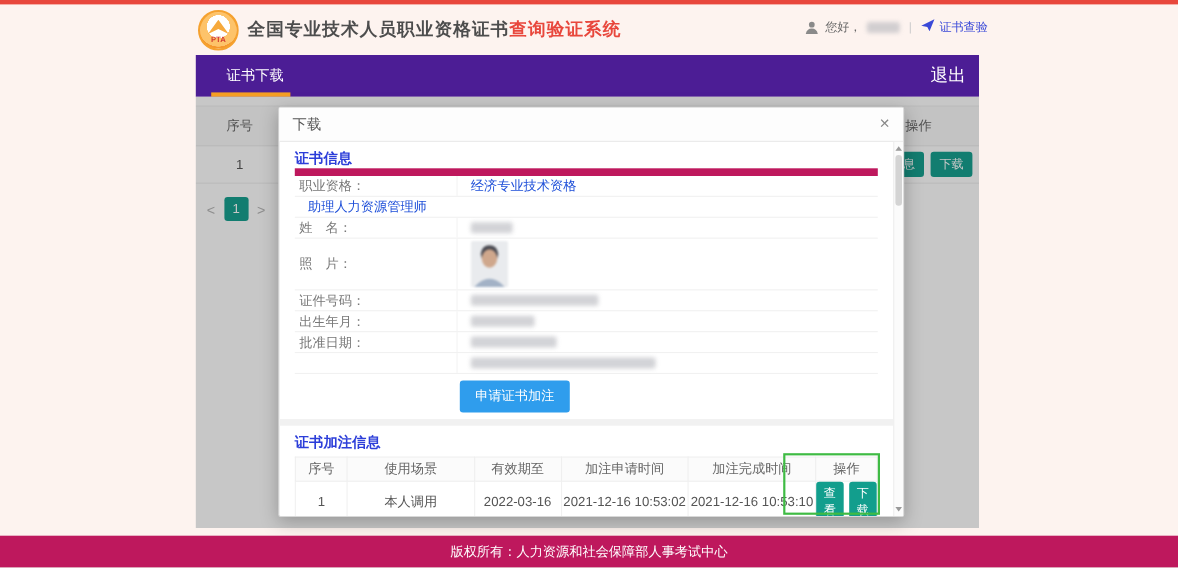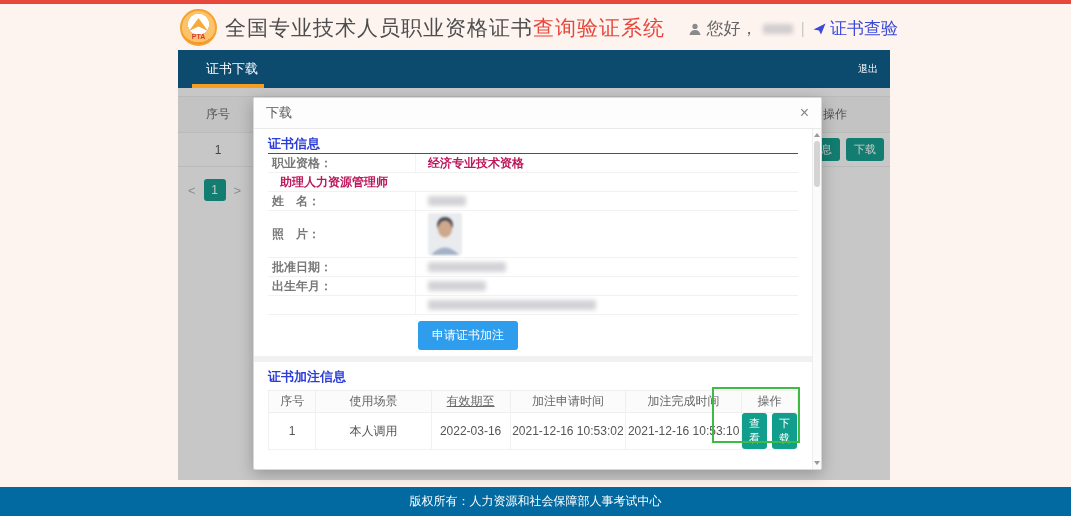--- a/index.html
+++ b/index.html
@@ -6,33 +6,33 @@
   html,body { width:1071px; height:516px; overflow:hidden; }
   body { font-family:"Liberation Sans","DejaVu Sans",sans-serif; background:#fdf3ef; position:relative; font-size:12px; color:#555; }
 
   
   .topstrip { position:absolute; left:0; top:0; width:100%; height:4px; background:#e8473c; }
   .header { position:absolute; left:0; top:4px; width:100%; height:46px; }
   .brand { position:absolute; left:180px; top:5px; display:flex; align-items:center; }
   .logo { width:37px; height:37px; border-radius:50%; background:radial-gradient(circle at 50% 40%, #fff 0 40%, #fdc36a 41% 70%, #f5972d 71%); border:2px solid #f5a12f; position:relative; flex:0 0 auto; }
   .logo .wing { position:absolute; left:7px; top:7px; width:19px; height:13px; background:#f6a93c; clip-path:polygon(50% 0,100% 100%,50% 65%,0 100%); }
   .logo .pta { position:absolute; left:0; right:0; bottom:4px; text-align:center; font-size:7px; font-weight:bold; color:#d43c2f; }
-  .brand-title { margin-left:8px; font-size:21px; font-weight:normal; color:#4d4d4d; letter-spacing:1px; }
+  .brand-title { margin-left:8px; font-size:16px; font-weight:bold; color:#4d4d4d; letter-spacing:1px; }
   .brand-title .red { color:#e8473c; }
-  .userbox { position:absolute; right:173px; top:13px; display:flex; align-items:center; gap:5px; font-size:17px; color:#666; }
+  .userbox { position:absolute; right:173px; top:13px; display:flex; align-items:center; gap:5px; font-size:11px; color:#666; }
   .usericon svg { display:block; }
   .divider { color:#ccc; margin:0 3px; }
   .verify-link { color:#3a49d8; text-decoration:none; display:flex; align-items:flex-end; gap:4px; cursor:pointer; }
 
   
   .container { position:absolute; left:178px; top:50px; width:712px; height:430px; }
-  .nav { height:38px; background:#0c4a6e; position:relative; display:flex; align-items:center; }
+  .nav { height:38px; background:#4c1d95; position:relative; display:flex; align-items:center; }
   .nav-tab { color:#fff; font-size:13px; padding-left:28px; cursor:pointer; }
   .nav-indicator { position:absolute; left:14px; bottom:0; width:72px; height:4px; background:#f59e23; }
-  .nav-logout { position:absolute; right:12px; color:#fff; font-size:10px; cursor:pointer; }
+  .nav-logout { position:absolute; right:12px; color:#fff; font-size:16px; cursor:pointer; }
   .content { position:absolute; top:38px; left:0; right:0; bottom:0; background:#fff; padding-top:8px; }
 
   
   .bg-table { width:100%; border-collapse:collapse; }
   .bg-table th { height:36px; font-weight:normal; color:#666; background:#fafafa; border-top:1px solid #eee; border-bottom:1px solid #eee; font-size:12px; }
   .bg-table td { height:34px; border-bottom:1px solid #f0f0f0; color:#555; text-align:center; }
   .col-no { width:80px; text-align:center; }
   .col-action { width:110px; }
   .bg-actions { display:flex; gap:6px; justify-content:flex-end; padding-right:6px; }
   .tealbtn { background:#129e8d; color:#fff; border:none; border-radius:3px; font-size:11px; padding:4px 8px; cursor:pointer; font-family:inherit; }
@@ -47,43 +47,43 @@
   .modal-title { font-size:13px; color:#555; }
   .modal-close { margin-left:auto; background:none; border:none; font-size:16px; color:#888; cursor:pointer; line-height:1; font-family:inherit; }
   .modal-body { position:absolute; top:31px; left:0; right:9px; bottom:0; padding:6px 14px 0 14px; overflow:hidden; }
   .scrollrail { position:absolute; top:31px; right:0; bottom:0; width:9px; background:#fbfbfb; border-left:1px solid #ededed; cursor:pointer; }
   .scrollrail .ar { position:absolute; left:1px; width:0; height:0; border-left:3px solid transparent; border-right:3px solid transparent; }
   .scrollrail .up { top:4px; border-bottom:4px solid #999; }
   .scrollrail .dn { bottom:4px; border-top:4px solid #999; }
   .scrollrail .thumb { position:absolute; left:1px; top:12px; width:6px; height:46px; background:#d4d4d4; border-radius:3px; }
 
   .section-title { color:#2c3ed9; font-weight:bold; font-size:13px; height:18px; line-height:18px; }
-  .fields { border-top:1px solid #be185d;font-weight:bold; }
+  .fields { border-top:7px solid #be185d; }
   .frow { display:flex; border-bottom:1px solid #f1f1f1; min-height:19px; align-items:center; }
   .frow-photo { min-height:42px; }
   .flabel { width:148px; color:#777; padding-left:4px; border-right:1px solid #f3f3f3; align-self:stretch; display:flex; align-items:center; }
-  .fvalue { flex:1; padding-left:12px; color:#be185d; display:flex; align-items:center; }
+  .fvalue { flex:1; padding-left:12px; color:#1d4ed8; display:flex; align-items:center; }
   .redacted { display:inline-block; height:10px; background:#b5b6bc; filter:blur(2px); opacity:.6; border-radius:2px; }
   .photo { width:34px; height:42px; overflow:hidden; border-radius:2px; filter:blur(1px); margin:2px 0; }
 
   .apply-wrap { margin:6px 0 6px 150px; }
   .bluebtn { background:#2f9ded; color:#fff; border:none; border-radius:3px; padding:6px 14px; font-size:12px; cursor:pointer; font-family:inherit; }
   .graysep { height:6px; background:#f1f1f1; margin:0 -14px; }
   .s2-title { margin-top:6px; }
 
   .anno-wrap { position:relative; margin-top:4px; }
   .anno-table { width:100%; border-collapse:collapse; }
   .anno-table th { height:22px; font-weight:normal; color:#666; background:#fbfbfb; border:1px solid #efefef; font-size:12px; }
   .anno-table td { height:26px; border:1px solid #f1f1f1; color:#555; text-align:center; font-size:12px; }
   .anno-table .acts { display:flex; gap:5px; justify-content:center; }
   .anno-table .acts .tealbtn { padding:3px 7px; }
   .hlbox { position:absolute; top:-3px; right:-2px; width:88px; height:56px; border:2px solid #3fbb44; pointer-events:none; }
 
   
-  .footer { position:absolute; left:0; bottom:0; width:100%; height:29px; background:#0369a1; color:#fff; text-align:center; line-height:29px; font-size:12px; }
+  .footer { position:absolute; left:0; bottom:0; width:100%; height:29px; background:#be185d; color:#fff; text-align:center; line-height:29px; font-size:12px; }
 </style>
 </head>
 <body>
 
 <div class="topstrip"></div>
 
 <div class="header">
   <div class="brand">
     <div class="logo">
       <div class="wing"></div>
@@ -176,29 +176,35 @@
           <div class="fvalue">
             <span class="photo"><svg width="34" height="42" viewBox="0 0 34 42">
                 <rect width="34" height="42" fill="#e9ebee"></rect>
                 <path d="M9 12 q1 -8 8 -8 q7 0 8 8 l-1 4 q-7 4 -14 0z" fill="#4a4a52"></path>
                 <ellipse cx="17" cy="16" rx="7" ry="8.5" fill="#cfa78c"></ellipse>
                 <path d="M3 42 q14 -15 28 0z" fill="#a3b2c6"></path>
               </svg></span>
           </div>
         </div>
         <div class="frow">
+          <div class="flabel">证件号码：</div>
+          <div class="fvalue">
+            <span class="redacted" style="width: 116px;"></span>
+          </div>
+        </div>
+        <div class="frow">
+          <div class="flabel">出生年月：</div>
+          <div class="fvalue">
+            <span class="redacted" style="width: 58px;"></span>
+          </div>
+        </div>
+        <div class="frow">
           <div class="flabel">批准日期：</div>
           <div class="fvalue">
             <span class="redacted" style="width: 78px;"></span>
-          </div>
-        </div>
-        <div class="frow">
-          <div class="flabel">出生年月：</div>
-          <div class="fvalue">
-            <span class="redacted" style="width: 58px;"></span>
           </div>
         </div>
         <div class="frow">
           <div class="flabel"></div>
           <div class="fvalue">
             <span class="redacted" style="width: 168px;"></span>
           </div>
         </div>
       </div>
 
@@ -209,21 +215,21 @@
     <div class="graysep"></div>
 
     <div class="section-title s2-title">证书加注信息</div>
 
     <div class="anno-wrap">
       <table class="anno-table">
         <thead>
             <tr>
               <th style="width: 9%;">序号</th>
               <th style="width: 22%;">使用场景</th>
-              <th style="width: 15%; text-decoration: underline;">有效期至</th>
+              <th style="width: 15%;">有效期至</th>
               <th style="width: 22%;">加注申请时间</th>
               <th style="width: 22%;">加注完成时间</th>
               <th style="width: 10%;">操作</th>
             </tr>
           </thead>
         <tbody>
             <tr>
               <td>1</td>
               <td>本人调用</td>
               <td>2022-03-16</td>

